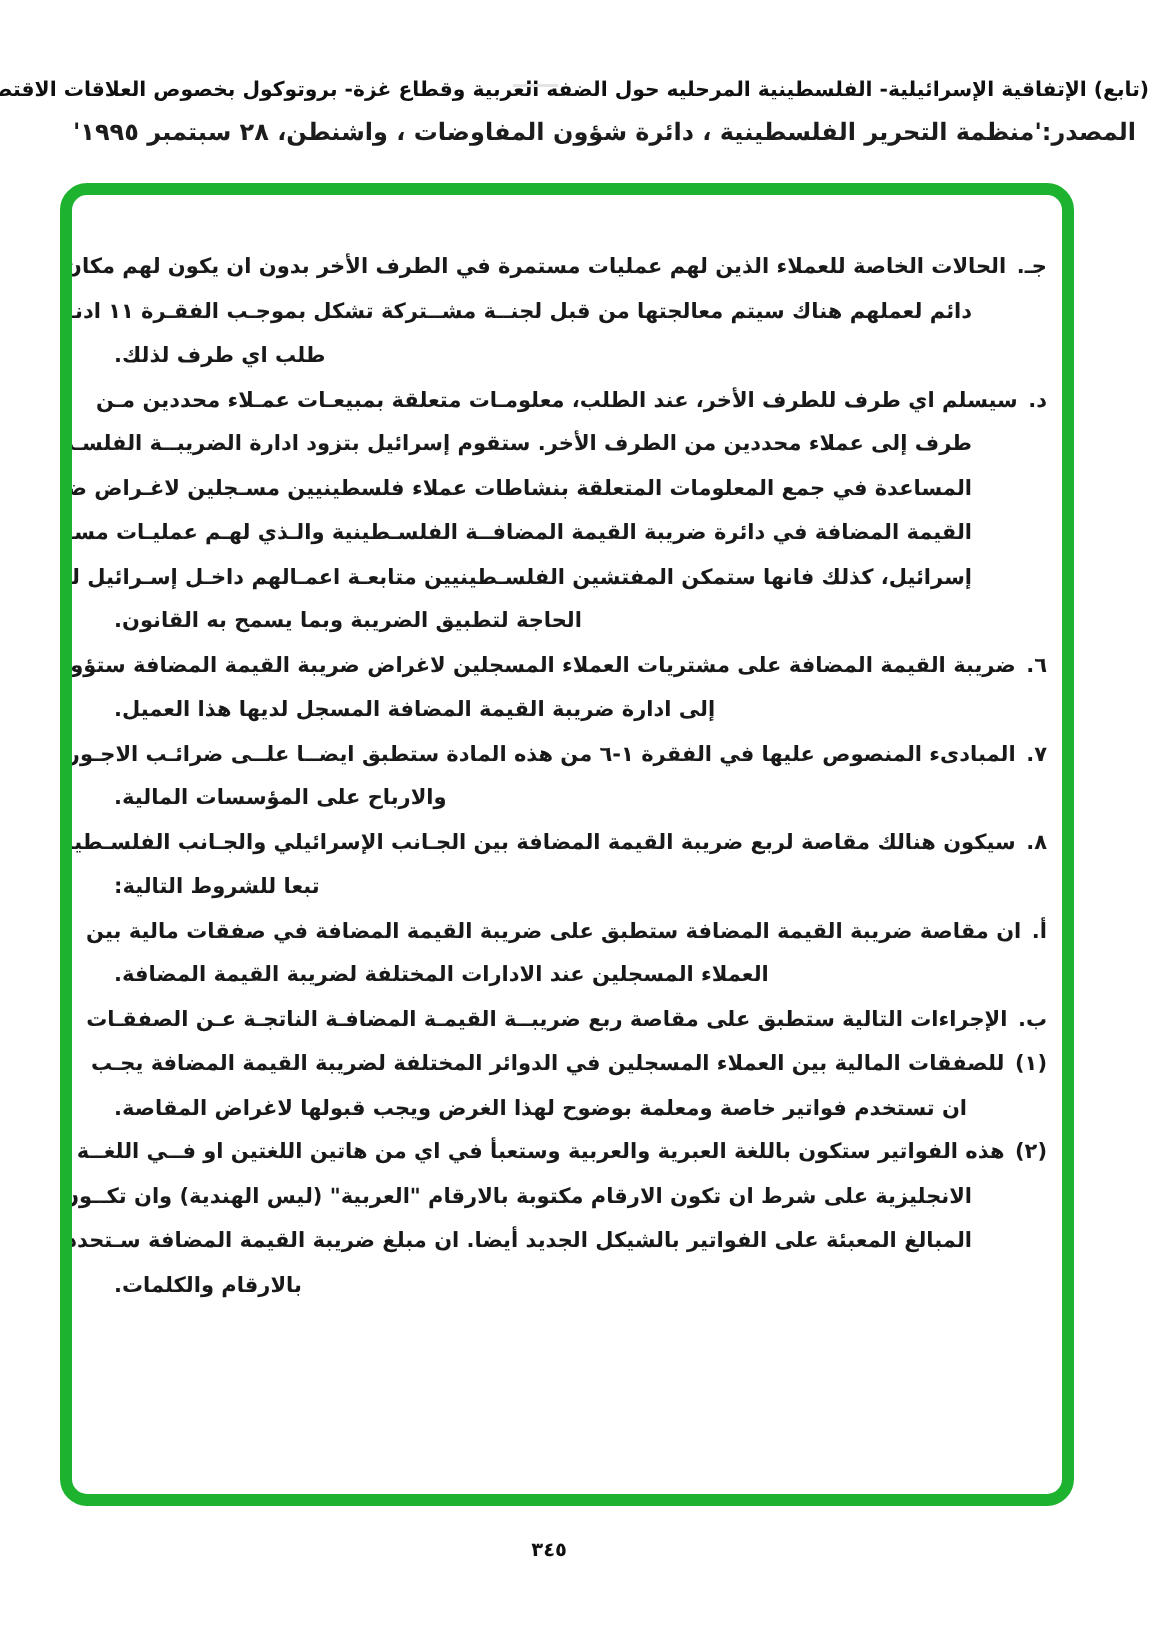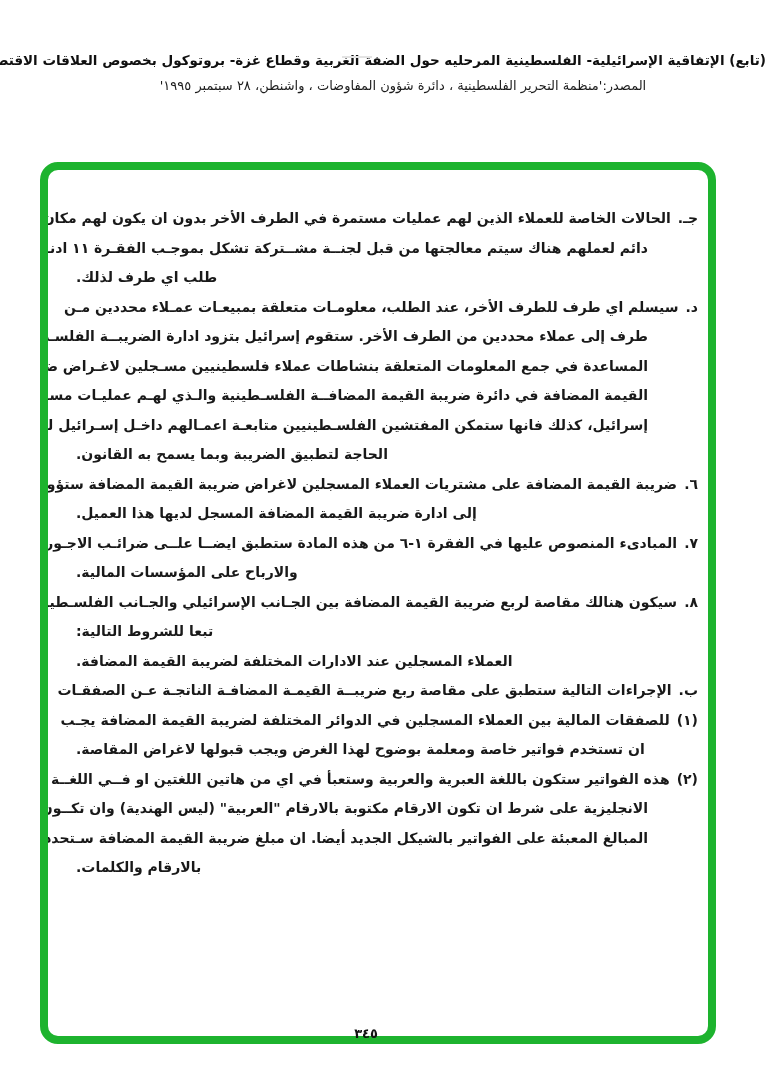--- a/index.html
+++ b/index.html
@@ -2,25 +2,25 @@
 <html lang="ar"><head>
 <meta charset="utf-8">
 <style>
   html,body{margin:0;padding:0;}
   body{
     width:766px;height:1084px;position:relative;background:#ffffff;
     font-family:"DejaVu Sans",sans-serif;color:#141414;overflow:hidden;
   }
   .header{position:absolute;top:52px;left:0;right:0;text-align:center;direction:rtl;}
   .title{font-size:13.5px;font-weight:700;white-space:nowrap;letter-spacing:0;color:#101010;}
-  .source{margin-top:10px;font-size:13px;font-weight:400;color:#1c1c1c;margin-left:40px;}
+  .source{margin-top:10px;font-size:16px;font-weight:700;color:#1c1c1c;margin-left:40px;}
   .source-underline{position:absolute;left:342px;top:56px;width:30px;height:2px;background:#e3e3e3;}
   .frame{
     position:absolute;left:40px;top:122px;width:676px;height:882px;
-    box-sizing:border-box;border:8px solid #d946ef;border-radius:18px;background:#fff;margin-top:40px;
+    box-sizing:border-box;border:8px solid #d946ef;border-radius:18px;background:#fff;
   }
   .content{
     position:absolute;top:0;left:0;right:0;bottom:0;
     padding:34px 10px 0 28px;direction:rtl;overflow:hidden;
   }
   .para{margin:0;}
   .line{
     direction:rtl;text-align:left;white-space:nowrap;
     height:29.5px;line-height:29.5px;font-size:14px;font-weight:700;color:#191919;
     overflow:visible;
@@ -64,20 +64,21 @@
       </div>
       <div class="para">
         <div class="line just"><span class="marker">٧.</span><span>المبادىء المنصوص عليها في  الفقرة ١-٦ من هذه المادة ستطبق ايضــا علــى ضرائـب الاجـور</span></div>
         <div class="line cont">والارباح على المؤسسات المالية.</div>
       </div>
       <div class="para">
         <div class="line just"><span class="marker">٨.</span><span>سيكون هنالك مقاصة لربع ضريبة القيمة المضافة  بين الجـانب الإسرائيلي والجـانب الفلسـطيني</span></div>
         <div class="line cont">تبعا للشروط التالية:</div>
       </div>
       <div class="para">
+        <div class="line just"><span class="marker">أ.</span><span>ان مقاصة ضريبة القيمة المضافة ستطبق على ضريبة القيمة المضافة في صفقات مالية بين</span></div>
         <div class="line cont">العملاء المسجلين عند الادارات المختلفة لضريبة القيمة المضافة.</div>
       </div>
       <div class="para">
         <div class="line just"><span class="marker">ب.</span><span>الإجراءات التالية ستطبق على مقاصة ربع  ضريبــة القيمـة المضافـة الناتجـة عـن الصفقـات</span></div>
       </div>
       <div class="para">
         <div class="line just"><span class="marker">(١)</span><span>للصفقات المالية بين العملاء المسجلين في الدوائر المختلفة لضريبة القيمة المضافة  يجـب</span></div>
         <div class="line cont">ان تستخدم فواتير خاصة ومعلمة بوضوح لهذا الغرض ويجب قبولها لاغراض المقاصة.</div>
       </div>
       <div class="para">

